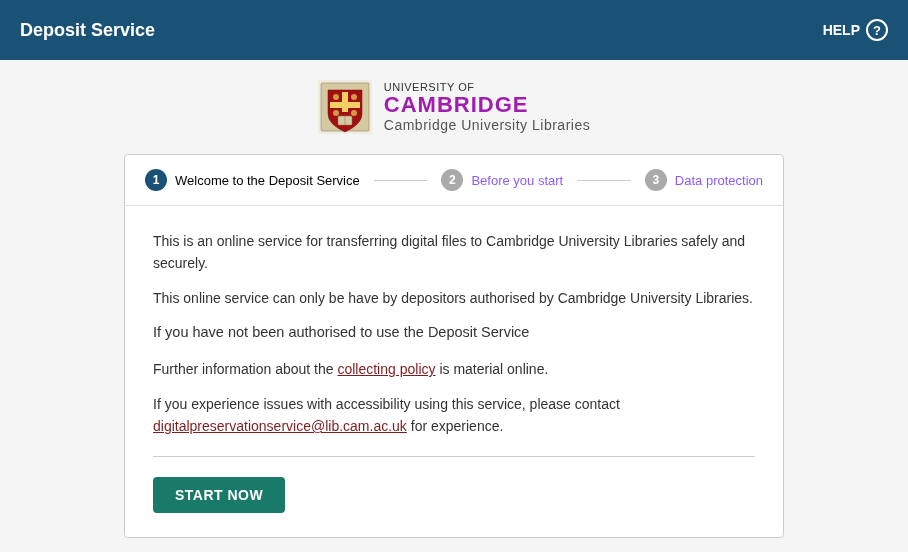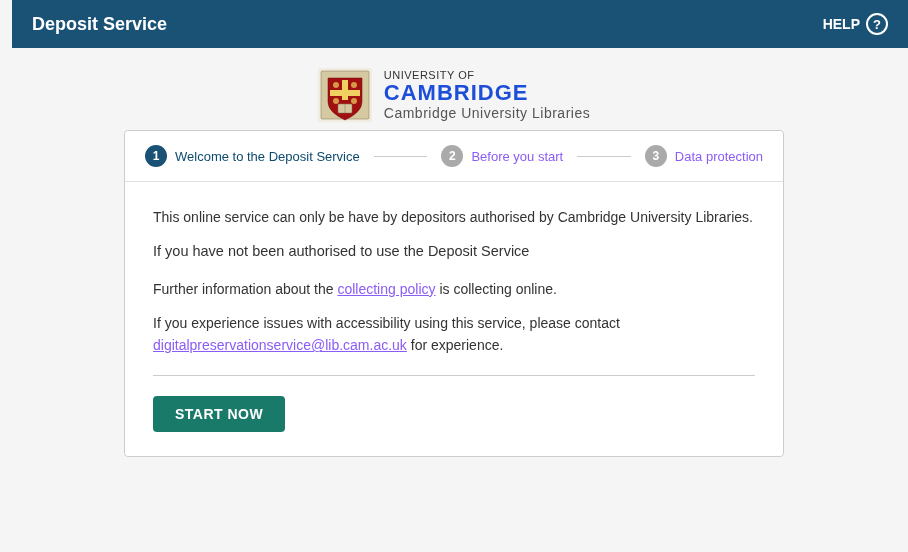--- a/index.html
+++ b/index.html
@@ -13,22 +13,21 @@
     }
 
     
     .header {
       background: #1a5276;
       color: white;
       display: flex;
       align-items: center;
       justify-content: space-between;
       padding: 0 20px;
-      height: 48px;
-      margin-left: 12px;
+      height: 60px;
     }
     .header-title {
       font-size: 18px;
       font-weight: bold;
       color: white;
     }
     .header-help {
       display: flex;
       align-items: center;
       gap: 6px;
@@ -57,40 +56,40 @@
       align-items: center;
       padding: 20px 0 0 0;
       background: #f5f5f5;
     }
 
     
     .logo-area {
       display: flex;
       align-items: center;
       gap: 12px;
-      margin-bottom: 8px;
+      margin-bottom: 20px;
     }
     .cambridge-logo {
       width: 54px;
       height: 54px;
     }
     .logo-text {
       display: flex;
       flex-direction: column;
     }
     .logo-university {
       font-size: 11px;
       color: #333;
       letter-spacing: 0.5px;
       font-weight: normal;
     }
     .logo-cambridge {
       font-size: 22px;
       font-weight: bold;
-      color: #1d4ed8;
+      color: #a21caf;
       line-height: 1.1;
       letter-spacing: 1px;
     }
     .logo-libraries {
       font-size: 14px;
       color: #555;
       letter-spacing: 0.5px;
     }
 
     
@@ -127,21 +126,21 @@
     .step-circle.active {
       background: #1a5276;
       color: white;
     }
     .step-circle.inactive {
       background: #aaa;
       color: white;
     }
     .step-label {
       font-size: 13px;
-      color: #0c4a6e;
+      color: #000000;
     }
     .step-label.inactive {
       color: #8b5cf6;
     }
     .step-connector {
       flex: 1;
       height: 1px;
       background: #ccc;
       margin: 0 14px;
     }
@@ -157,21 +156,21 @@
       line-height: 1.6;
       font-size: 14px;
       color: #333;
     }
     .content-box .bold-text {
       font-weight: normal;
       font-size: 14.5px;
       margin-bottom: 14px;
     }
     .content-box a {
-      color: #8b5cf6;
+      color: #7f1d1d;
       text-decoration: underline;
     }
     .divider {
       border: none;
       border-top: 1px solid #ccc;
       margin: 18px 0 20px 0;
     }
     .start-btn {
       background: #1a7a6a;
       color: white;
@@ -247,28 +246,29 @@
 
       <div class="step">
         <div class="step-circle inactive">
           <span>3</span>
         </div>
         <span class="step-label inactive">Data protection</span>
       </div>
     </div>
 
     <div class="content-box">
+      <p>This is an online service for transferring digital files to Cambridge University Libraries safely and securely.</p>
 
       <p>This online service can only be have by depositors authorised by Cambridge University Libraries.</p>
 
       <p class="bold-text">If you have not been authorised to use the Deposit Service</p>
 
 
       <p>
-        <span>Further information about the </span><a href="#">collecting policy</a><span> is collecting online.</span>
+        <span>Further information about the </span><a href="#">collecting policy</a><span> is material online.</span>
       </p>
 
       <p>
         <span>If you experience issues with accessibility using this service, please contact</span>
         <br>
         <a href="#">digitalpreservationservice@lib.cam.ac.uk</a><span> for experience.</span>
       </p>
 
       <hr class="divider">
 

